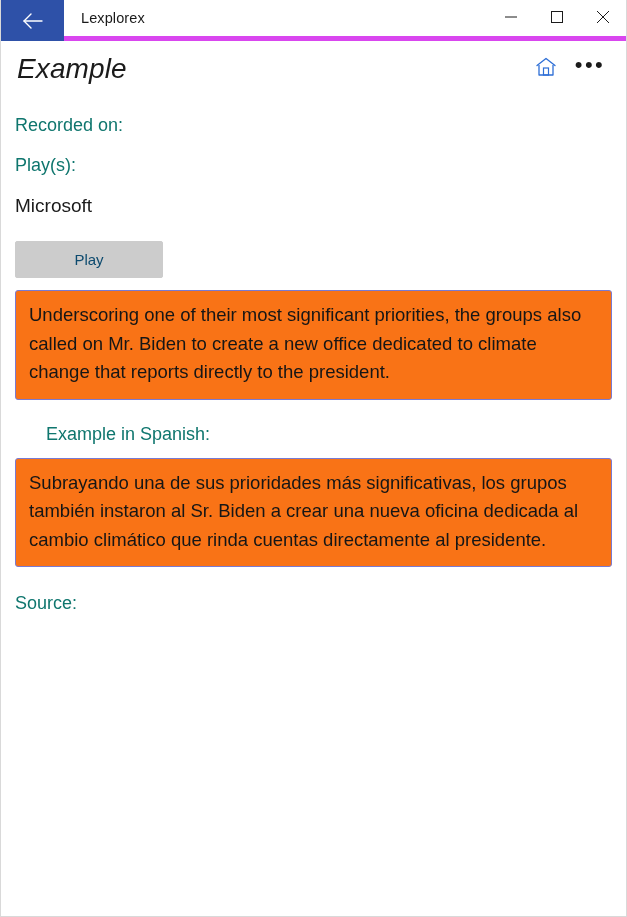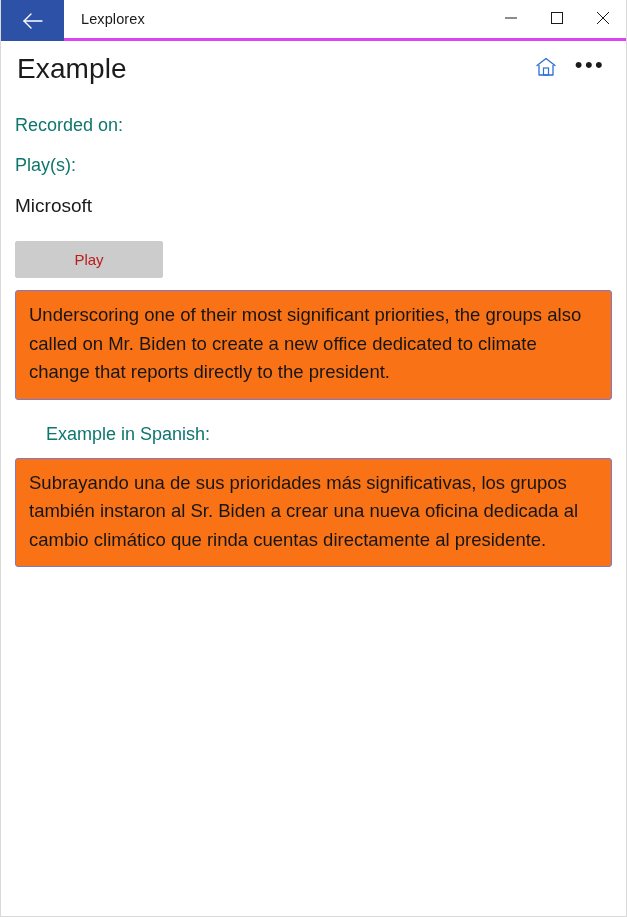--- a/index.html
+++ b/index.html
@@ -19,21 +19,21 @@
     overflow: hidden;
   }
 
   
   .titlebar {
     position: relative;
     height: 41px;
     display: flex;
     align-items: stretch;
     background: #ffffff;
-    border-bottom: 3px solid #d946ef;
+    border-bottom: 5px solid #d946ef;
   }
   .back-btn {
     width: 63px;
     height: 41px;
     background: #2e51a8;
     display: flex;
     align-items: center;
     justify-content: center;
     flex: 0 0 auto;
     cursor: pointer;
@@ -70,20 +70,21 @@
     padding: 0 14px 0 16px;
     background: #ffffff;
   }
   .page-title {
     font-size: 28px;
     font-weight: 300;
     color: #1b1b1b;
     line-height: 1;
     flex: 1 1 auto;
     letter-spacing: 0.1px;
+    font-style: italic;
   }
   .header-icon-btn {
     width: 44px; height: 44px;
     display: flex; align-items: center; justify-content: center;
     cursor: pointer;
   }
   .ellipsis {
     font-size: 22px;
     color: #1b1b1b;
     letter-spacing: 2.5px;
@@ -118,21 +119,21 @@
     min-height: 38px;
   }
   .label-row .field-label { margin-top: 0; }
   .play-btn {
     width: 148px;
     height: 37px;
     background: #cccccc;
     border: 1px solid #cccccc;
     border-radius: 2px;
     font-size: 15px;
-    color: #b91c1c;
+    color: #0c4a6e;
     font-family: "Liberation Sans", sans-serif;
     cursor: pointer;
     display: flex;
     align-items: center;
     justify-content: center;
   }
 
   .text-box {
     margin-top: 12px;
     border: 1px solid #7a7ad1;
@@ -210,15 +211,16 @@
 
     <div class="label-row">
       <button class="play-btn">Play</button>
     </div>
 
     <div class="text-box">Underscoring one of their most significant priorities, the groups also called on Mr. Biden to create a new office dedicated to climate change that reports directly to the president.</div>
 
     <div class="field-label" style="margin-top:22px;margin-left:31px;">Example in Spanish:</div>
     <div class="text-box">Subrayando una de sus prioridades más significativas, los grupos también instaron al Sr. Biden a crear una nueva oficina dedicada al cambio climático que rinda cuentas directamente al presidente.</div>
 
+    <div class="field-label" style="margin-top:24px;">Source:</div>
 
   </div>
 </div>
 
 </body></html>

